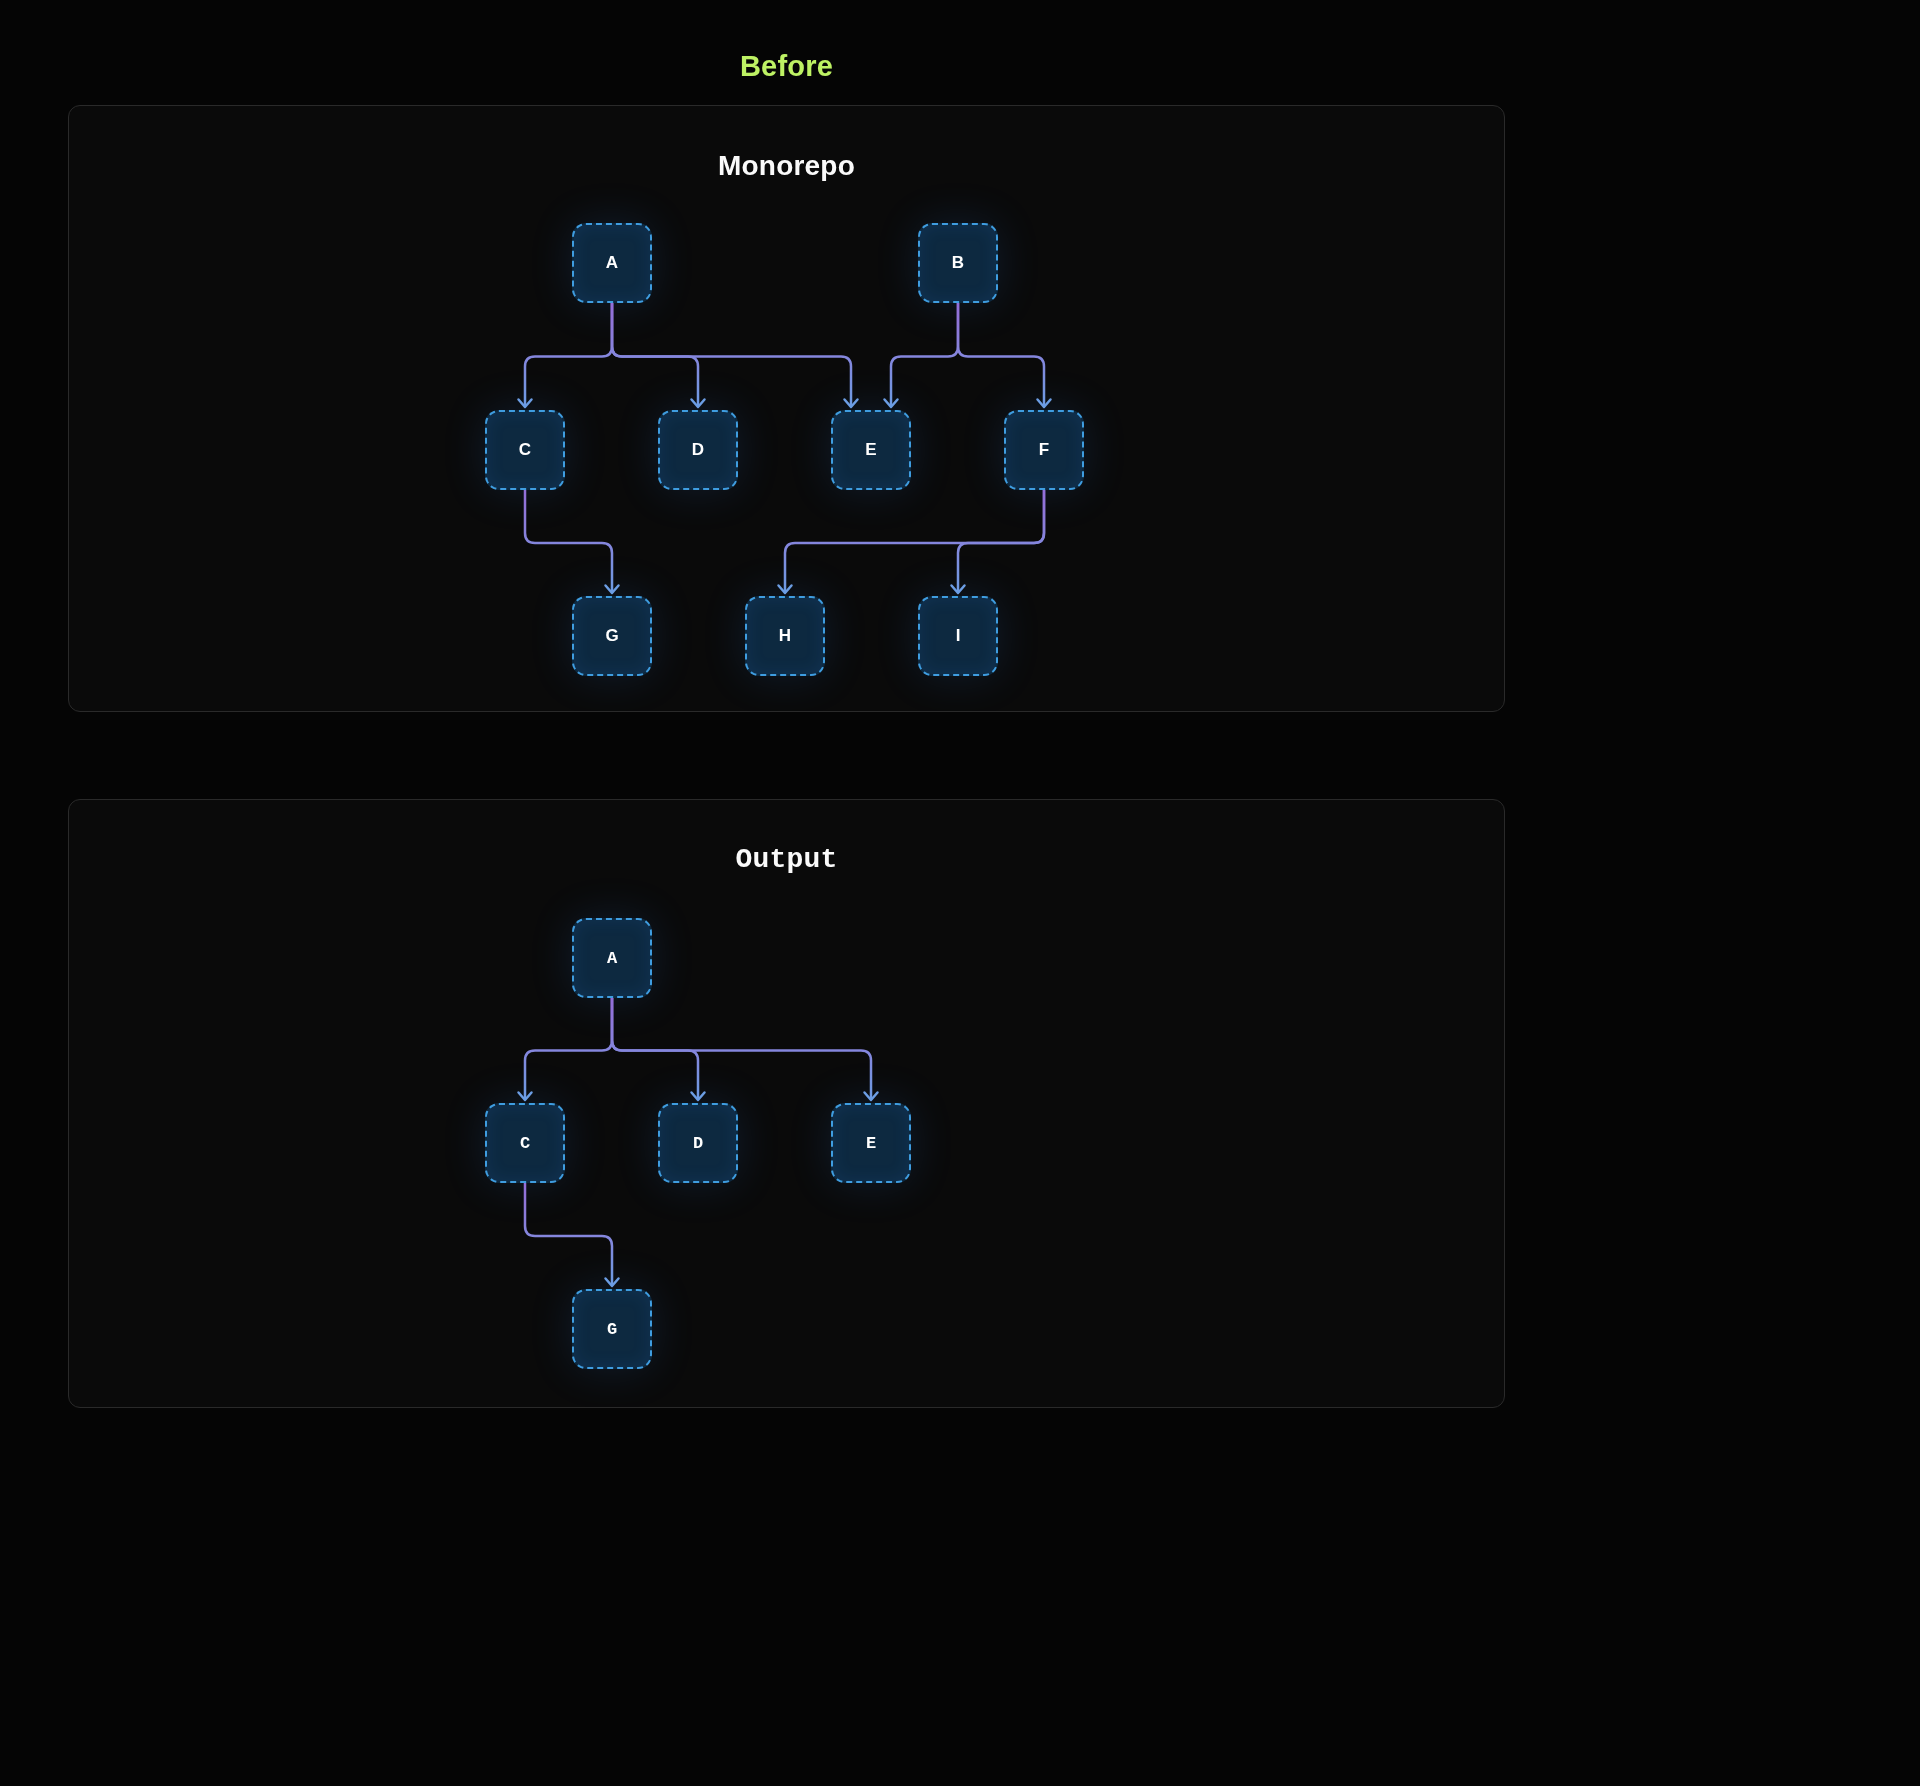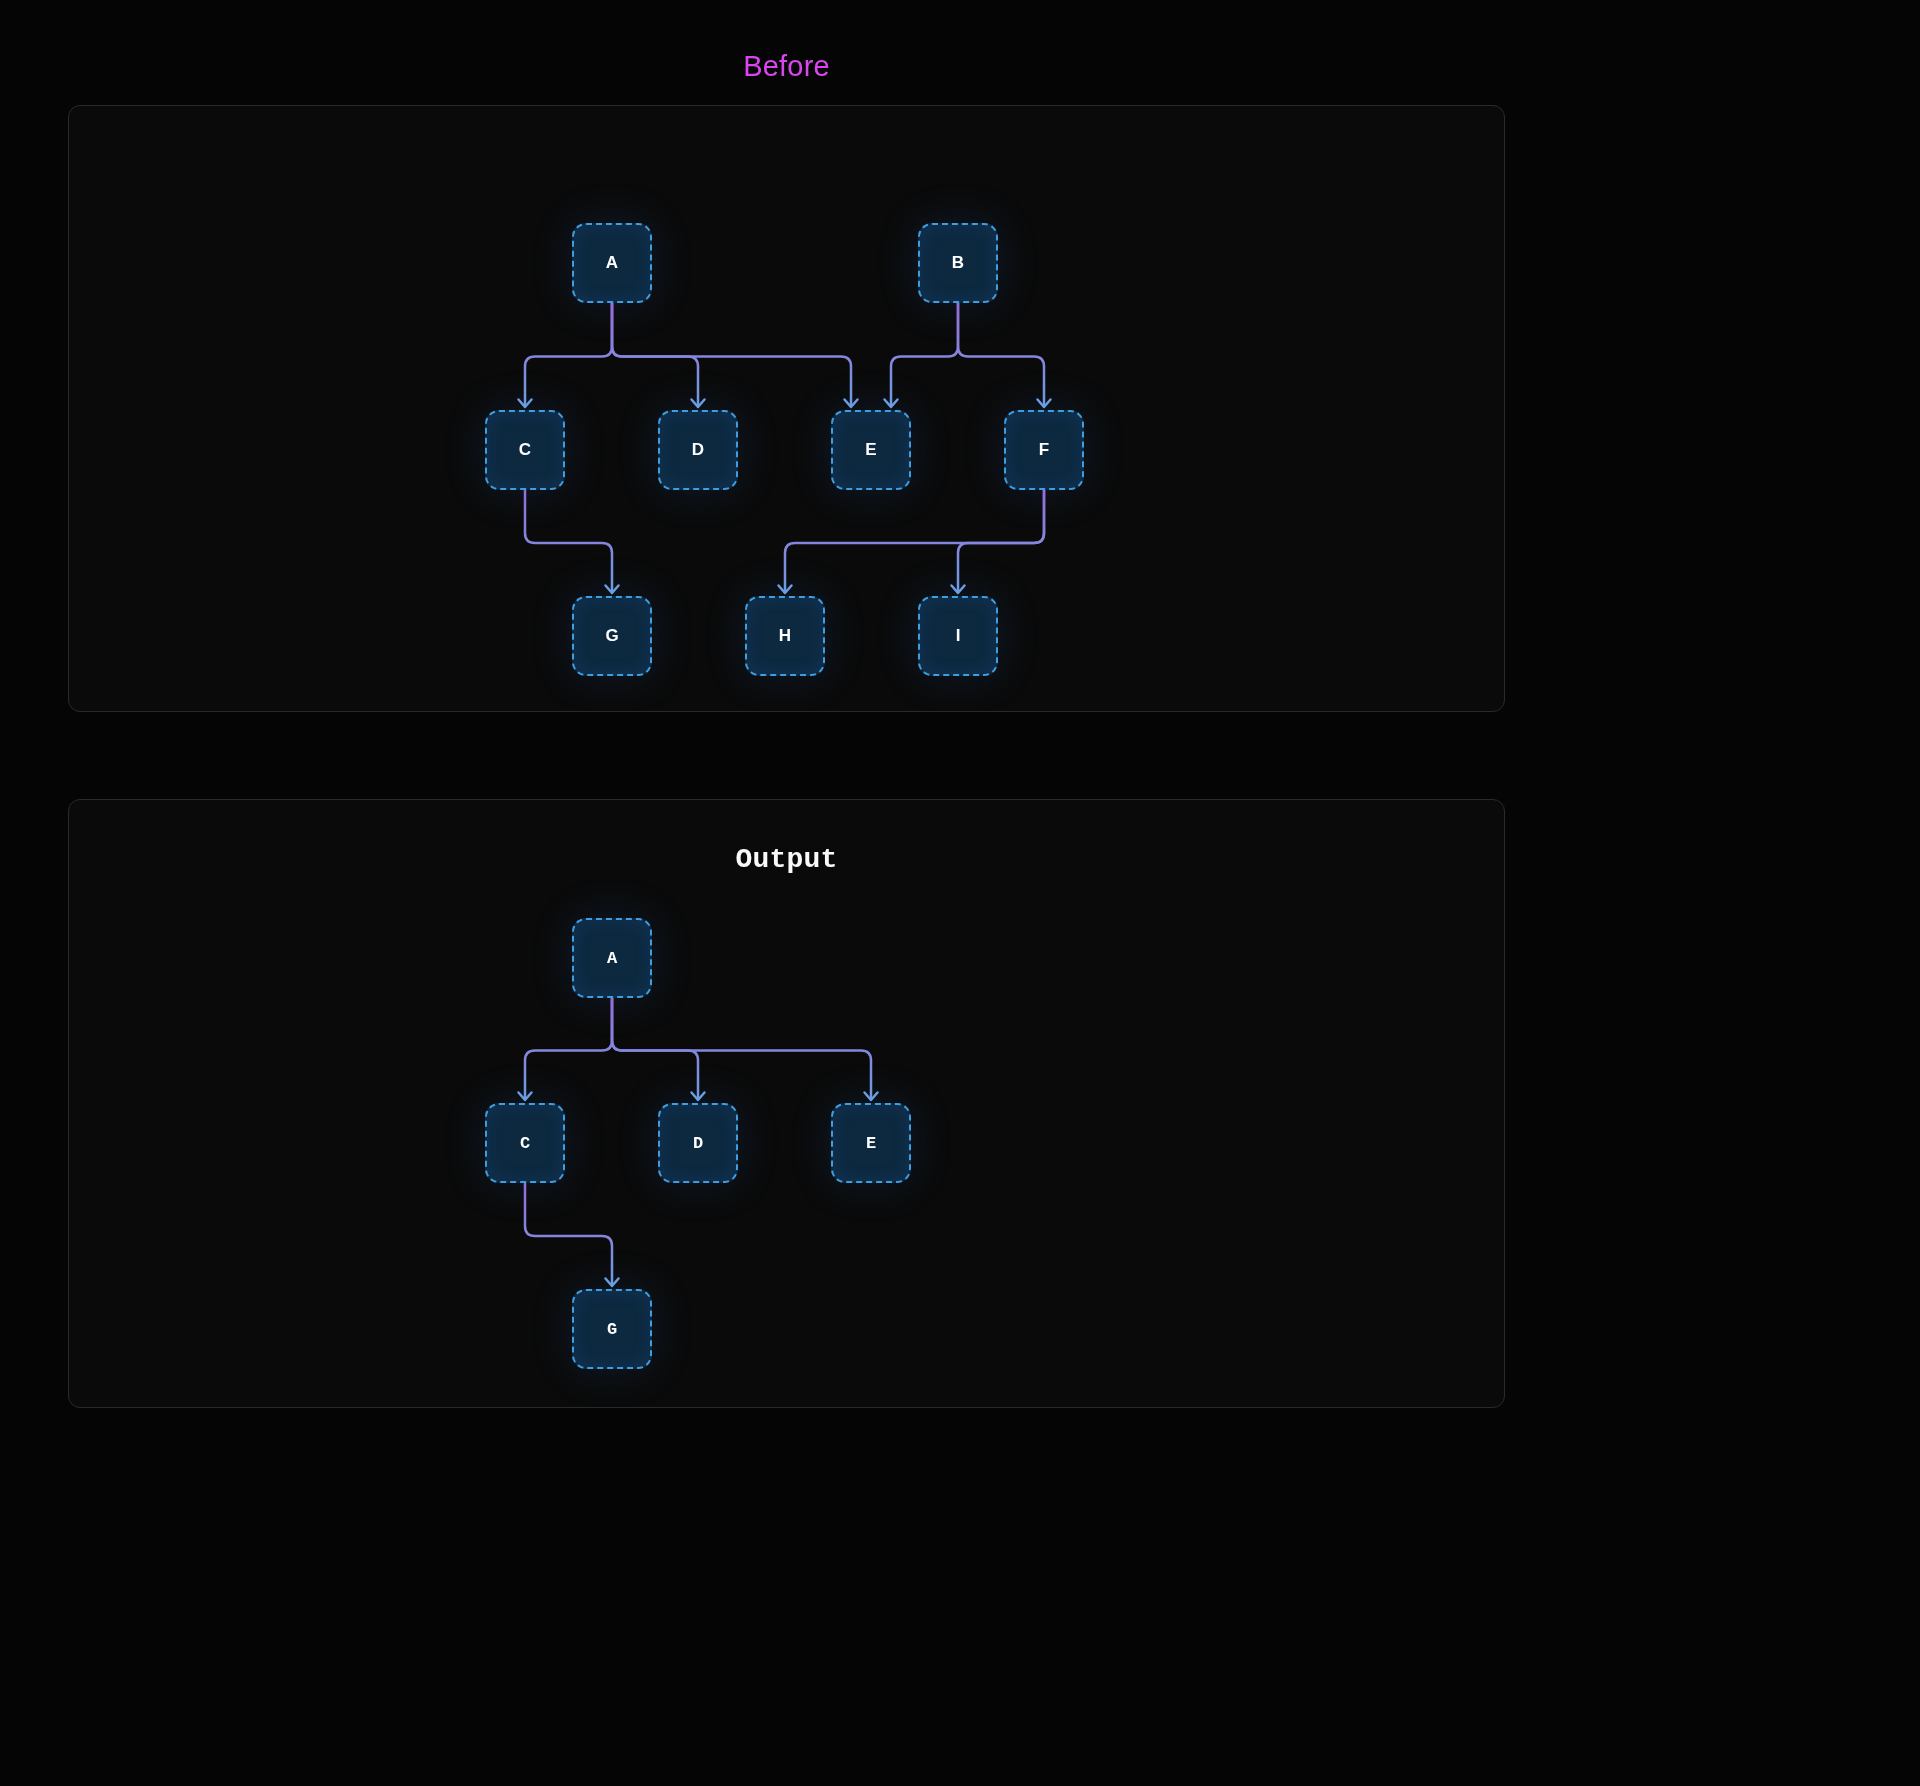--- a/index.html
+++ b/index.html
@@ -14,23 +14,23 @@
   .stage {
     position: absolute;
     inset: 0;
     background: #050505;
   }
   .section-title {
     position: absolute;
     left: 68px;
     width: 1437px;
     text-align: center;
-    color: #d946ef;
+    color: #bef264;
     font-size: 29px;
-    font-weight: 400;
+    font-weight: 700;
     letter-spacing: 0.2px;
   }
   #before-title { top: 50px; }
   #prune-title  { top: 740px; }
   .panel {
     position: absolute;
     left: 68px;
     width: 1437px;
     background: #0a0a0a;
     border: 1px solid #2a2a2a;
@@ -81,20 +81,21 @@
   }
 </style>
 </head>
 <body>
 
 <div class="stage">
 
   <h1 id="before-title" class="section-title">Before</h1>
 
   <section id="panel-monorepo" class="panel">
+    <h2 class="panel-title">Monorepo</h2>
     <div class="graph">
         <svg width="1435" height="607">
           <defs>
             <linearGradient id="edge-grad-0-0" gradientUnits="userSpaceOnUse" x1="543" y1="197" x2="543" y2="304">
               <stop offset="0" stop-color="#9a6dd7"></stop>
               <stop offset="1" stop-color="#6f9fe3"></stop>
             </linearGradient>
             <linearGradient id="edge-grad-0-1" gradientUnits="userSpaceOnUse" x1="543" y1="197" x2="543" y2="304">
               <stop offset="0" stop-color="#9a6dd7"></stop>
               <stop offset="1" stop-color="#6f9fe3"></stop>

